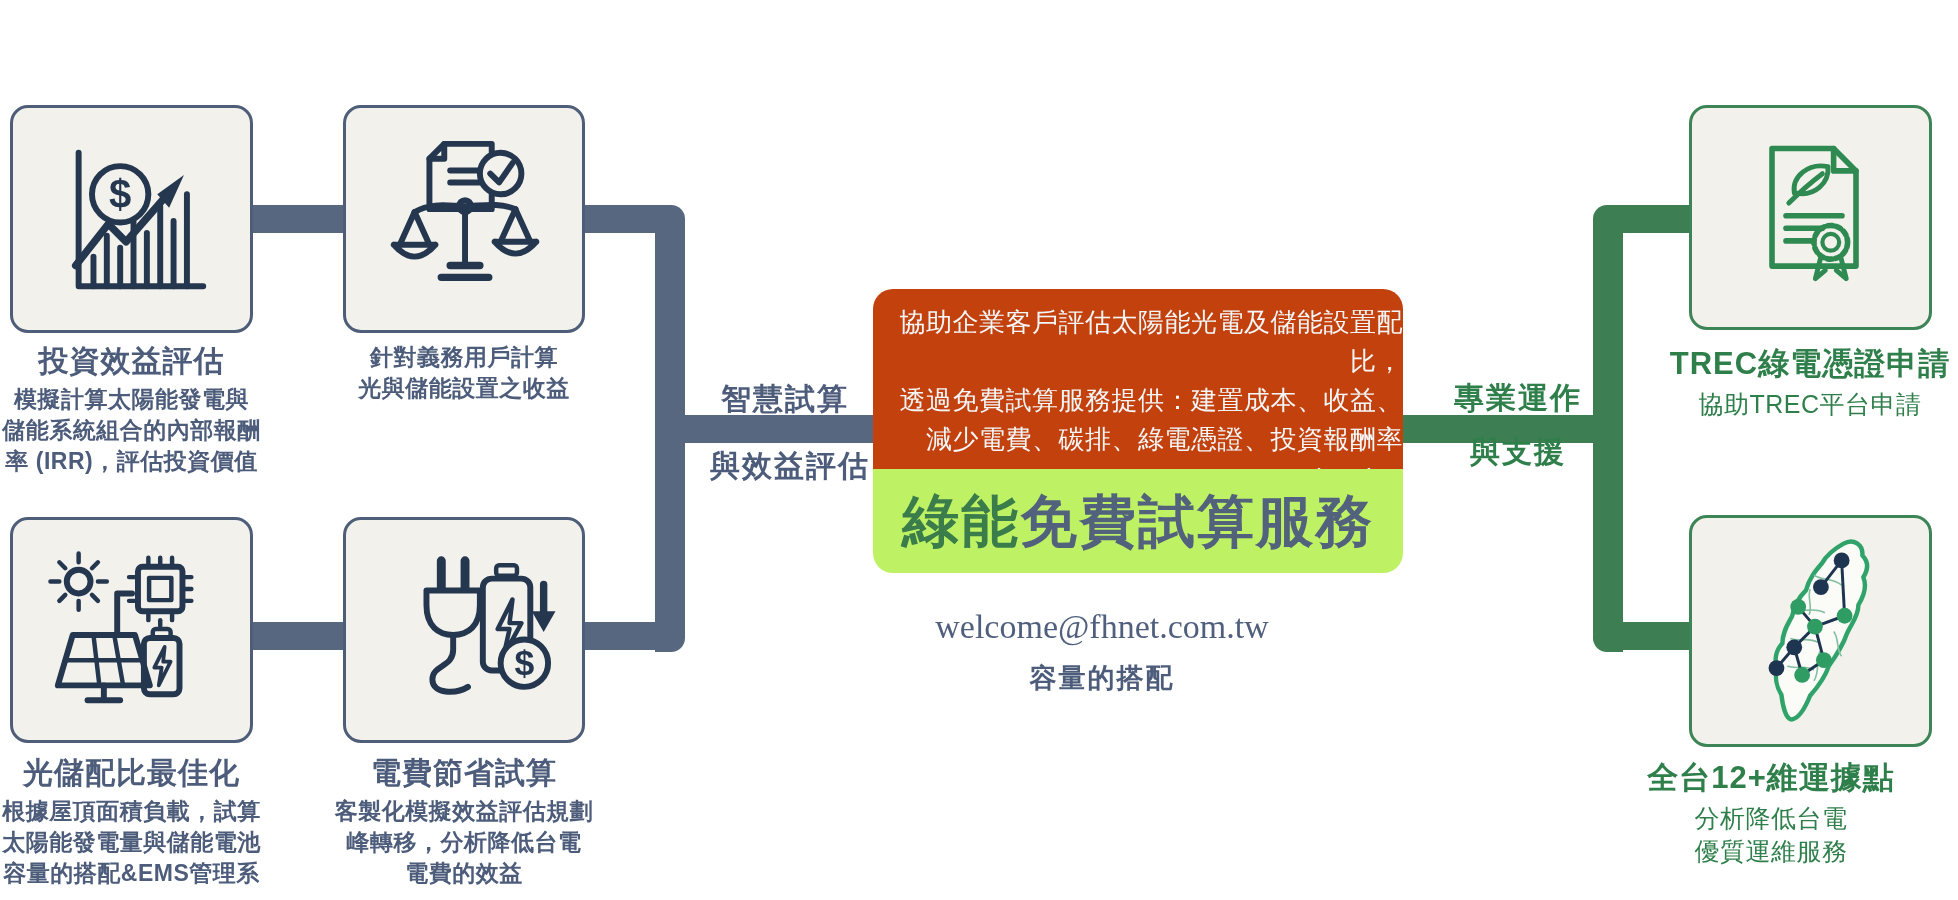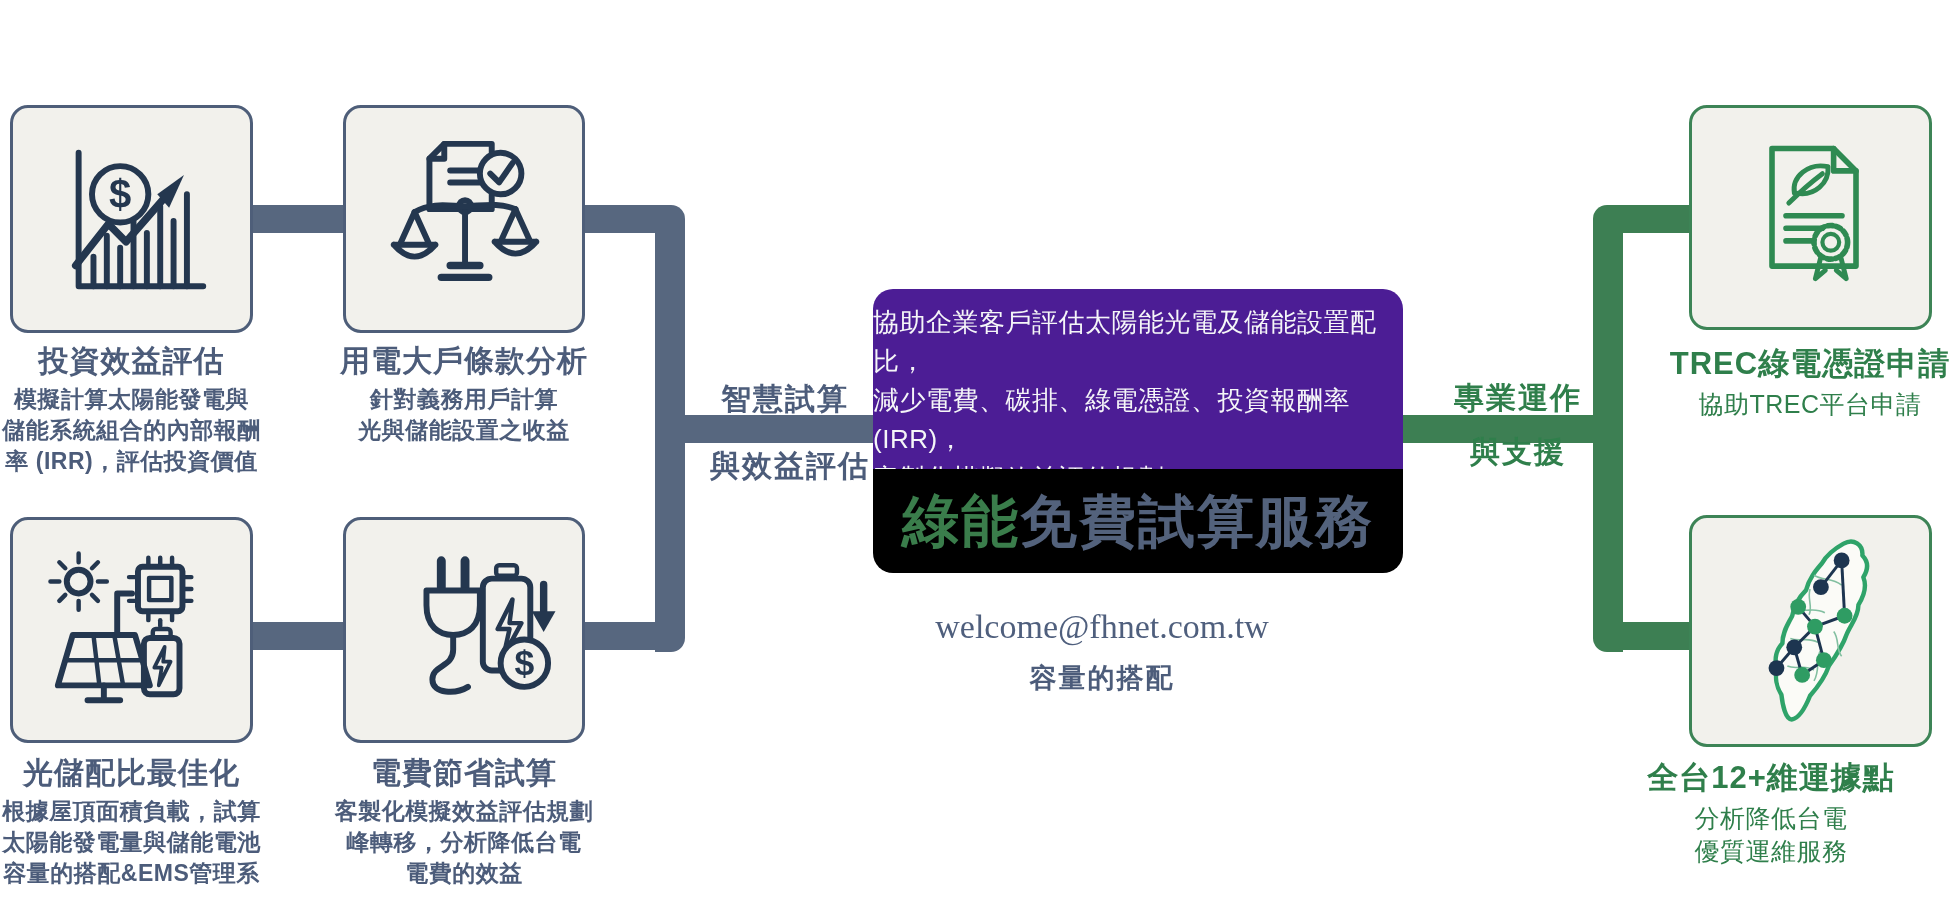--- a/index.html
+++ b/index.html
@@ -16,24 +16,24 @@
   
   .label-block{position:absolute;text-align:center;}
   .card-title{font-size:30px;font-weight:bold;color:#4c5c7a;line-height:38px;margin-bottom:4px;letter-spacing:1px;}
   .card-desc{font-size:23px;font-weight:bold;color:#4c5c7a;line-height:31px;letter-spacing:0.5px;}
   .green-title{font-size:31px;font-weight:bold;color:#2f7f4b;line-height:40px;margin-bottom:4px;letter-spacing:1px;}
   .green-desc{font-size:25px;font-weight:normal;color:#2f7f4b;line-height:33px;letter-spacing:0.5px;}
   .flow-label{position:absolute;text-align:center;font-size:30px;font-weight:bold;letter-spacing:2px;}
   .flow-label.slate-text{color:#4c5c7a;}
   .flow-label.green-text{color:#2f7f4b;}
   
-  #center-dark{position:absolute;left:873px;top:289px;width:530px;height:230px;background:#4c1d95;
-               border-radius:20px 20px 0 0;text-align:left;padding-top:14px;box-sizing:border-box;}
+  #center-dark{position:absolute;left:873px;top:289px;width:530px;height:230px;background:#c2410c;
+               border-radius:20px 20px 0 0;text-align:right;padding-top:14px;box-sizing:border-box;}
   #center-dark .cline{color:#f5f6f8;font-size:26px;line-height:39px;letter-spacing:0.5px;}
-  #center-light{position:absolute;left:873px;top:469px;width:530px;height:104px;background:#000000;
+  #center-light{position:absolute;left:873px;top:469px;width:530px;height:104px;background:#bef264;
                 border-radius:0 0 20px 20px;text-align:center;}
   #center-title{font-size:57px;font-weight:bold;line-height:104px;letter-spacing:2px;color:#53627c;}
   #center-title .tgreen{color:#3a7d4b;}
   #email{position:absolute;left:852px;top:608px;width:500px;text-align:center;
          font-family:"Liberation Serif",serif;font-size:34px;color:#4f5f7d;}
   #email-label{position:absolute;left:852px;top:660px;width:500px;text-align:center;
                font-size:27px;font-weight:bold;color:#4c5c7a;letter-spacing:2px;}
 </style>
 </head>
 <body>
@@ -83,21 +83,20 @@
       <path d="M75,28 L81,34 L90,21"></path>
       <circle cx="58" cy="50" r="4"></circle>
       <path d="M24,54 C36,47 48,50 58,50 C68,50 80,47 92,52"></path>
       <path d="M24,54 L14,76 M24,54 L34,76 M10,76 H38 M10,76 Q24,92 38,76"></path>
       <path d="M92,52 L82,74 M92,52 L102,74 M78,74 H106 M78,74 Q92,90 106,74"></path>
       <path d="M58,54 V90"></path>
       <path d="M48,90 H68 M42,98 H74" stroke-width="5"></path>
     </svg>
   </div>
   <div class="label-block" style="left:323px;top:342px;width:282px;">
-    <div class="card-title">用電大戶條款分析</div>
     <div class="card-desc">針對義務用戶計算</div>
     <div class="card-desc">光與儲能設置之收益</div>
   </div>
 
   <div class="card slate" style="left:10px;top:517px;width:243px;height:226px;">
     <svg style="left:33px;top:22px;" width="178" height="180" viewBox="0 0 120 120" fill="none" stroke="#24374f" stroke-width="4" stroke-linecap="round" stroke-linejoin="round">
       <circle cx="22" cy="26" r="8"></circle>
       <path d="M22,13 L22,7 M31,17 L35,13 M35,26 L41,26 M31,35 L35,39 M22,39 L22,45 M13,17 L9,13 M9,26 L3,26 M13,35 L9,39" stroke-width="3"></path>
       <path d="M18,62 H60 L70,96 H8 Z"></path>
       <path d="M32,62 L36,96 M46,62 L52,96 M13,79 H65" stroke-width="3"></path>
@@ -135,20 +134,21 @@
   </div>
   <div class="label-block" style="left:326px;top:754px;width:276px;">
     <div class="card-title">電費節省試算</div>
     <div class="card-desc">客製化模擬效益評估規劃</div>
     <div class="card-desc">峰轉移，分析降低台電</div>
     <div class="card-desc">電費的效益</div>
   </div>
 
   <div id="center-dark">
     <div class="cline">協助企業客戶評估太陽能光電及儲能設置配比，</div>
+    <div class="cline">透過免費試算服務提供：建置成本、收益、</div>
     <div class="cline">減少電費、碳排、綠電憑證、投資報酬率(IRR)，</div>
     <div class="cline">客製化模擬效益評估規劃。</div>
   </div>
   <div id="center-light">
     <div id="center-title"><span class="tgreen">綠能</span><span>免費試算服務</span></div>
   </div>
   <div id="email">welcome@fhnet.com.tw</div>
   <div id="email-label">容量的搭配</div>
 
   <div class="card green" style="left:1689px;top:105px;width:243px;height:225px;">

